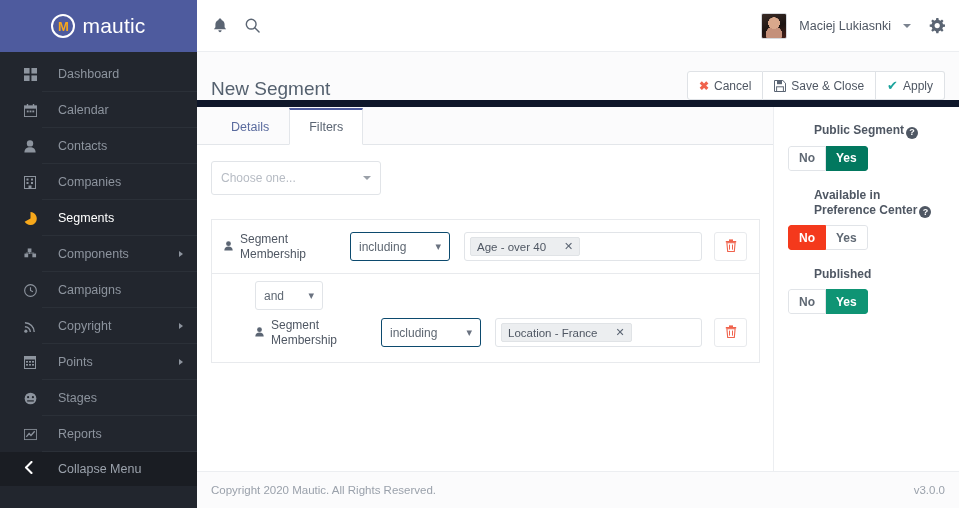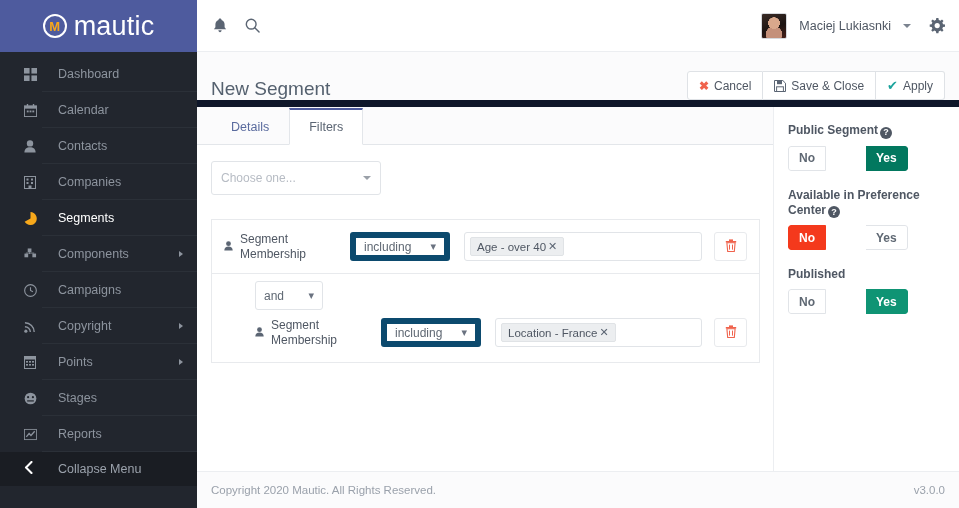--- a/index.html
+++ b/index.html
@@ -26,21 +26,21 @@
     gap: 7px;
   }
   .brand-mark {
     width: 24px; height: 24px; border-radius: 50%;
     border: 2px solid #ffffff;
     display: flex; align-items: center; justify-content: center;
     color: #f7a81b; font-size: 13px; font-weight: bold;
     line-height: 1;
   }
   .brand-text {
-    color: #ffffff; font-size: 27px; letter-spacing: .2px;
+    color: #ffffff; font-size: 21px; letter-spacing: .2px;
   }
   .nav { flex: 1 1 auto; padding-top: 4px; }
   .nav-item {
     position: relative;
     height: 36px;
     display: flex; align-items: center;
     padding: 0 14px 0 24px;
     color: #8d949e; font-size: 12.5px;
     cursor: pointer;
   }
@@ -192,21 +192,21 @@
     width: 112px; flex: 0 0 112px;
     font-size: 12px; color: #4f5763; line-height: 15px;
     display: flex; align-items: center; gap: 7px;
     padding-top: 1px;
   }
   .f-label .person { color: #5b6573; margin-top: 1px; flex: 0 0 auto; }
   .f-label .fl-text { display: block; }
   .op-select {
     width: 100px; flex: 0 0 100px;
     height: 29px;
-    border: 6px solid #0c4a6e; border-radius: 3px;
+    border: 1px solid #0c4a6e; border-radius: 3px;
     background: #ffffff;
     display: flex; align-items: center;
     padding: 0 8px;
     font-size: 12px; color: #5f6873;
     cursor: pointer;
     margin-left: 14px;
   }
   .op-select .os-label { flex: 1 1 auto; }
   .chev {
     color: #6a7280; font-size: 11px; line-height: 1;
@@ -216,21 +216,21 @@
     height: 29px;
     border: 1px solid #e1e4e8; border-radius: 3px;
     background: #ffffff;
     display: flex; align-items: center;
     padding: 0 5px;
     margin-left: 14px;
     min-width: 0;
     cursor: text;
   }
   .chip {
-    display: inline-flex; align-items: center; gap: 2px;
+    display: inline-flex; align-items: center; gap: 18px;
     background: #eceef0;
     border: 1px solid #e0e3e6;
     border-radius: 2px;
     padding: 2px 6px;
     font-size: 11.5px; color: #4f5763;
   }
   .chip .chip-x { color: #5b6573; font-size: 11px; cursor: pointer; }
   .trash-btn {
     width: 33px; height: 29px;
     flex: 0 0 33px;
@@ -256,42 +256,42 @@
   
   .right-col {
     width: 186px; flex: 0 0 186px;
     background: #ffffff;
     border-left: 1px solid #eceef1;
     padding: 16px 14px 0 14px;
   }
   .opt-group { margin-bottom: 17px; }
   .opt-label {
     font-size: 12px; font-weight: bold; color: #4f5763;
-    margin-bottom: 7px; line-height: 15px;
+    margin-bottom: 7px; line-height: 15px; margin-left: 26px;
   }
   .help-dot {
     display: inline-flex; align-items: center; justify-content: center;
     width: 12px; height: 12px; border-radius: 50%;
     background: #4f5763; color: #ffffff;
     font-size: 9px; font-weight: bold;
     vertical-align: -1px; margin-left: 2px;
     cursor: pointer;
   }
   .toggle { display: inline-flex; border-radius: 3px; overflow: hidden; }
   .toggle-opt {
     min-width: 38px; height: 25px;
     display: flex; align-items: center; justify-content: center;
     font-size: 12px; font-weight: bold;
     border: 1px solid #e1e4e8;
     background: #ffffff; color: #5f6873;
     cursor: pointer;
     padding: 0 10px;
   }
   .toggle-opt:first-child { border-radius: 3px 0 0 3px; }
-  .toggle-opt:last-child { border-radius: 0 3px 3px 0; border-left: none; margin-left: 40px; }
+  .toggle-opt:last-child { border-radius: 0 3px 3px 0; border-left: none; }
   .toggle-opt.on-green { background: #02785f; border-color: #02785f; color: #ffffff; }
   .toggle-opt.on-green2 { background: #0f9474; border-color: #0f9474; color: #ffffff; }
   .toggle-opt.on-red { background: #f4391c; border-color: #f4391c; color: #ffffff; }
 
   
   .footer {
     height: 37px; flex: 0 0 37px;
     background: #fbfbfc;
     border-top: 1px solid #eceef1;
     display: flex; align-items: center;

